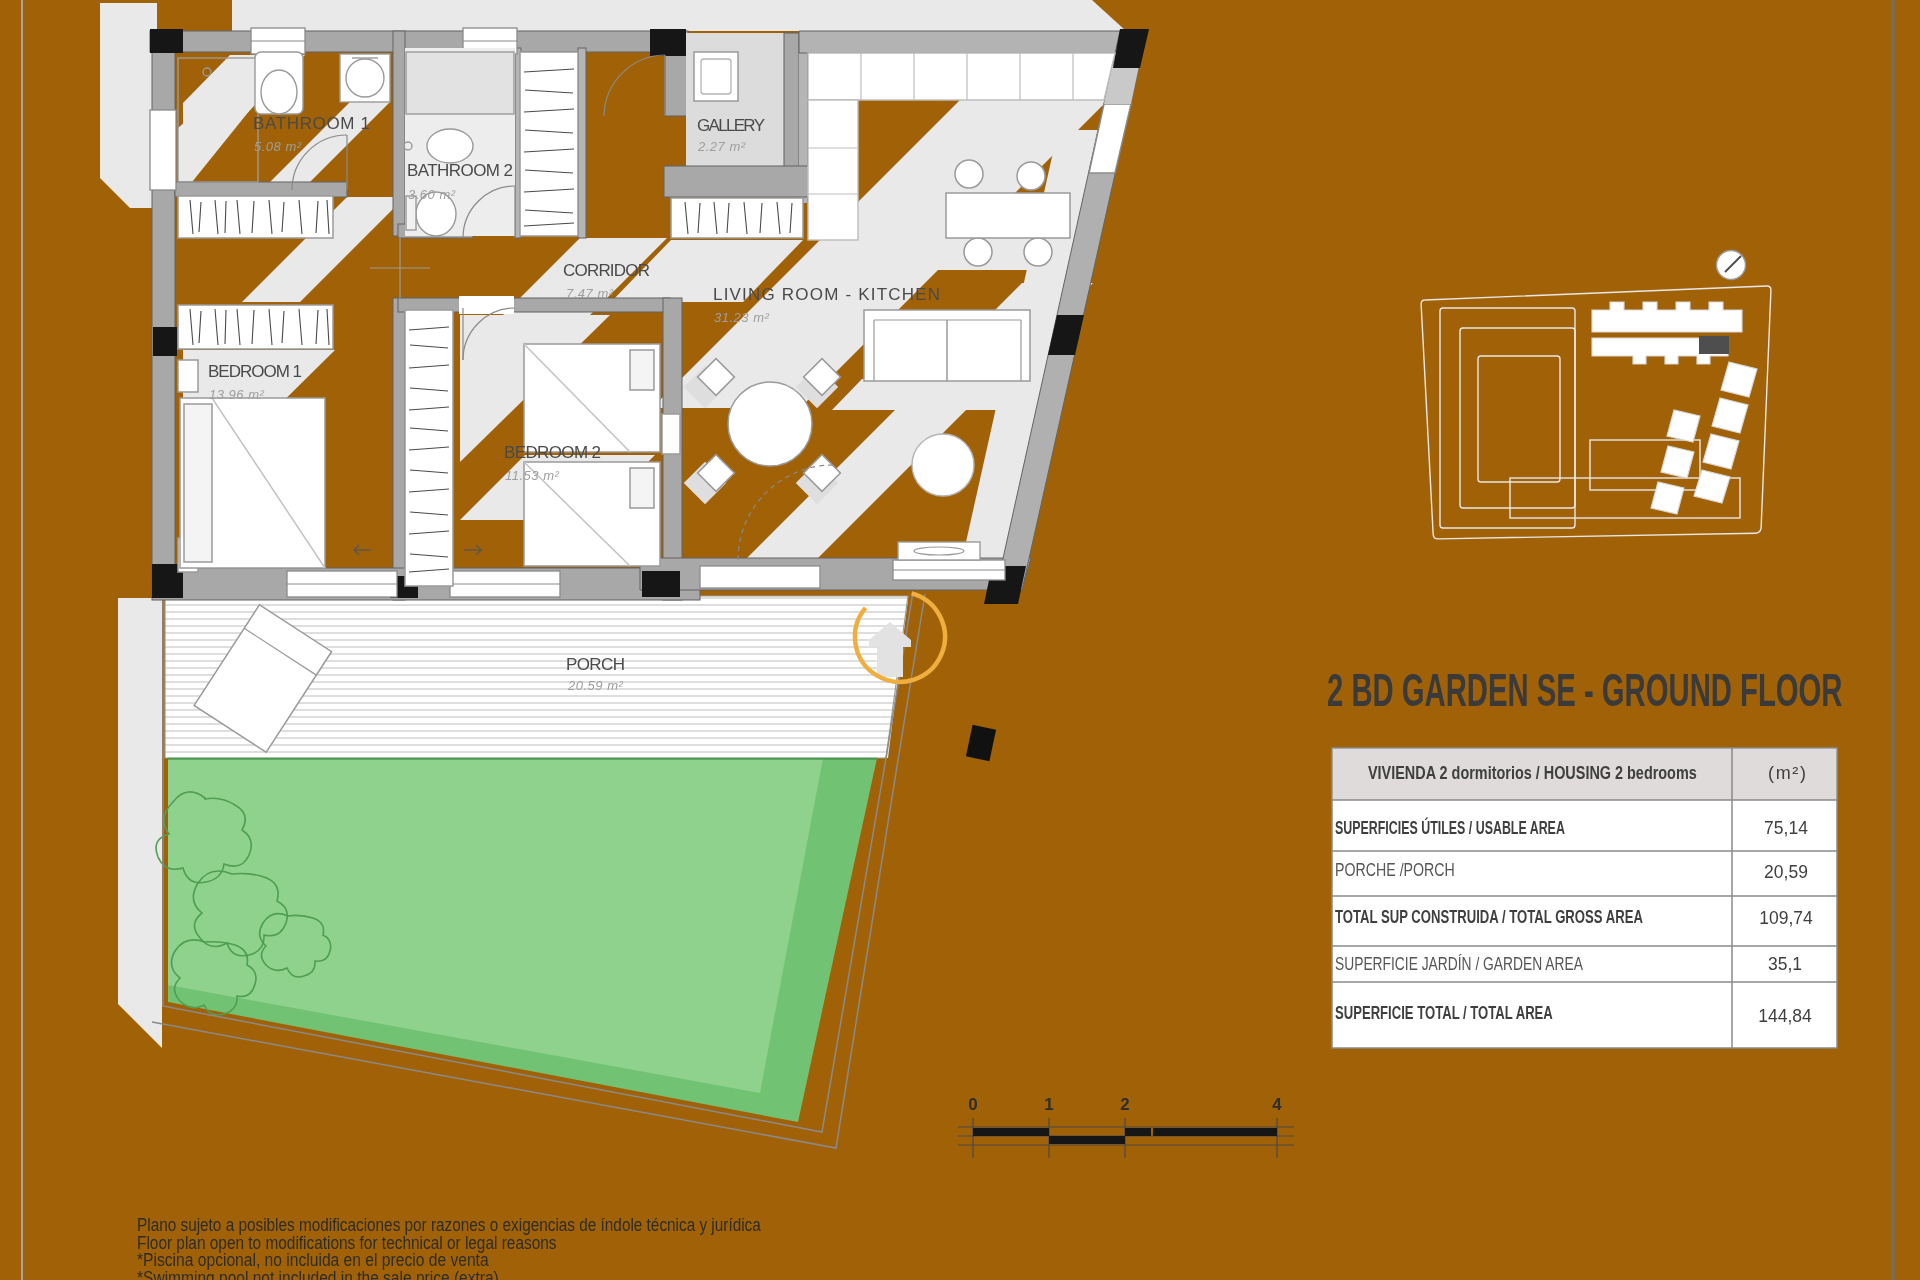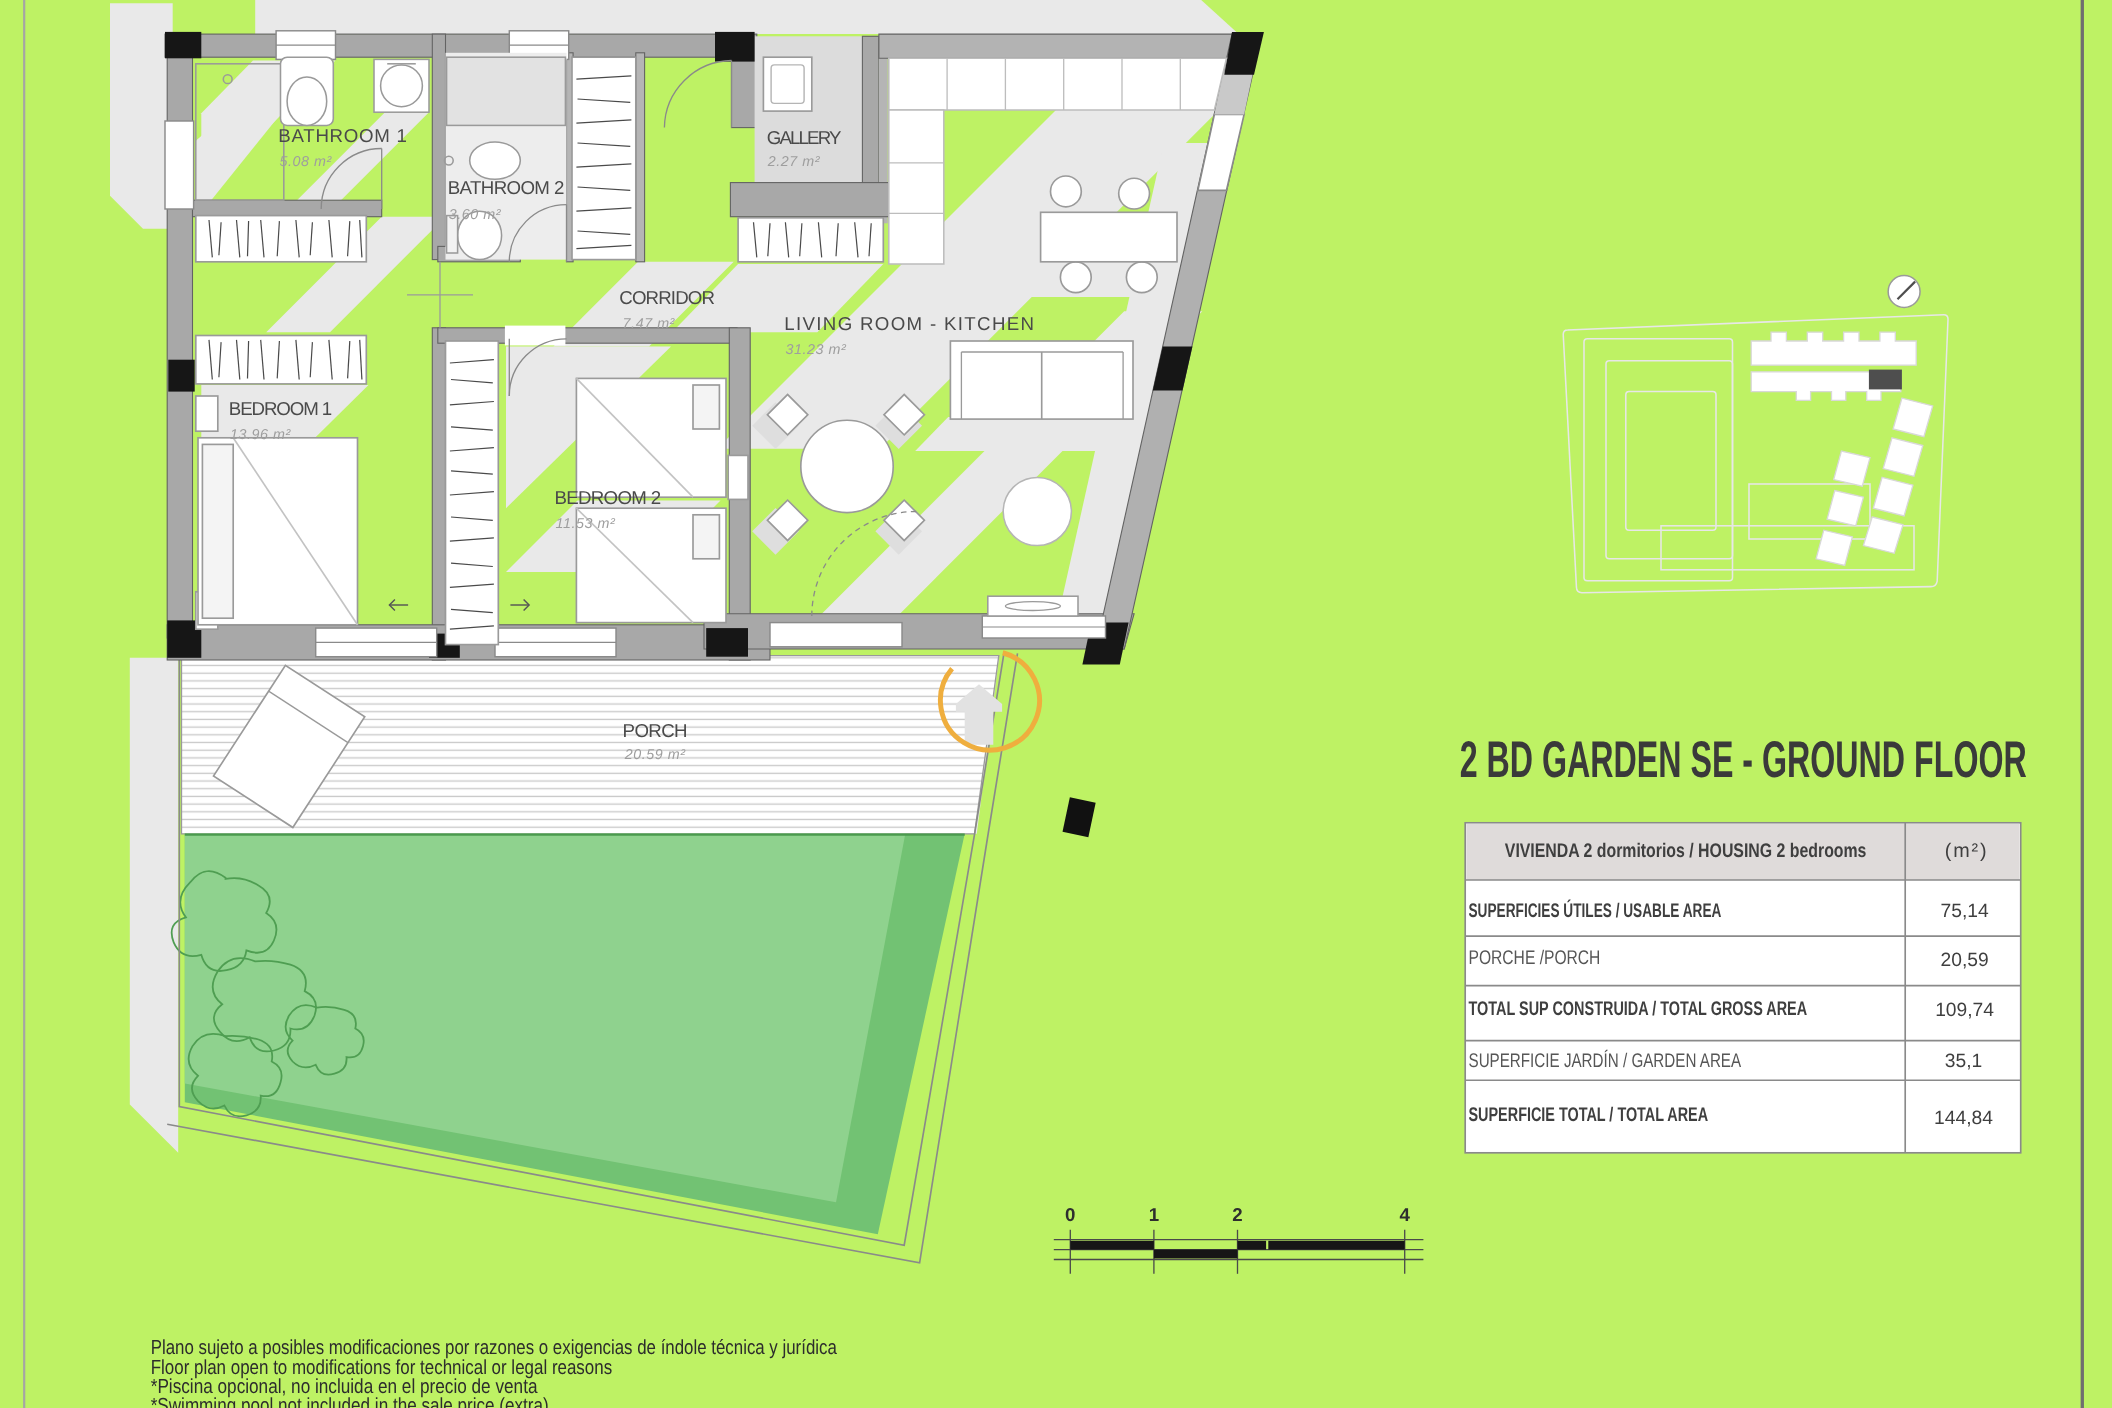--- a/index.html
+++ b/index.html
@@ -1,17 +1,17 @@
 <!DOCTYPE html>
 <html><head>
 <meta charset="utf-8">
 <style>
   html,body{margin:0;padding:0;background:#ffffff;}
   *{font-family:"Liberation Sans",sans-serif;}
-  #page{position:relative;width:1920px;height:1280px;overflow:hidden;background:#bef264;}
+  #page{position:relative;width:1920px;height:1280px;overflow:hidden;background:#a16207;}
 </style>
 </head>
 <body>
 <div id="page">
 <svg width="1920" height="1280" viewBox="0 0 1920 1280" xmlns="http://www.w3.org/2000/svg">
 <defs>
 <pattern id="porchhatch" width="10" height="7" patternUnits="userSpaceOnUse">
   <rect width="10" height="7" fill="#ffffff"></rect>
   <line x1="0" y1="3" x2="10" y2="3" stroke="#c9c9c9" stroke-width="1.2"></line>
 </pattern>

